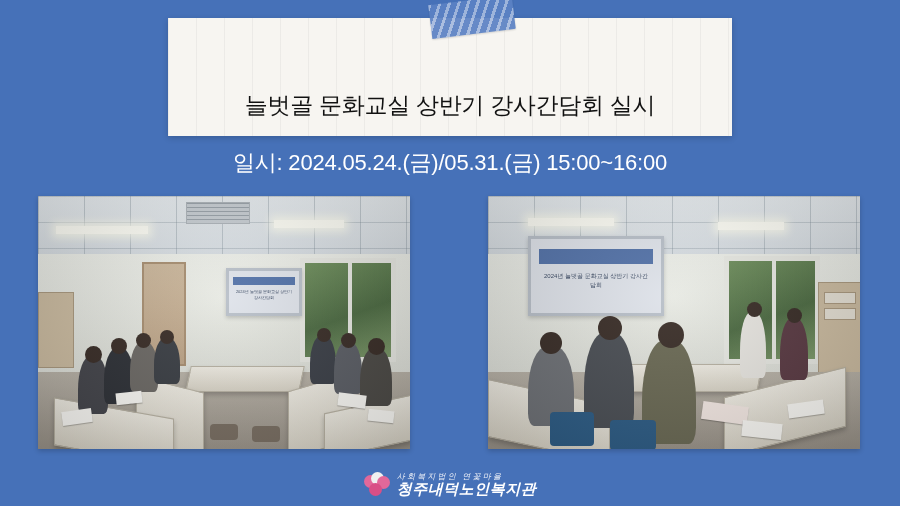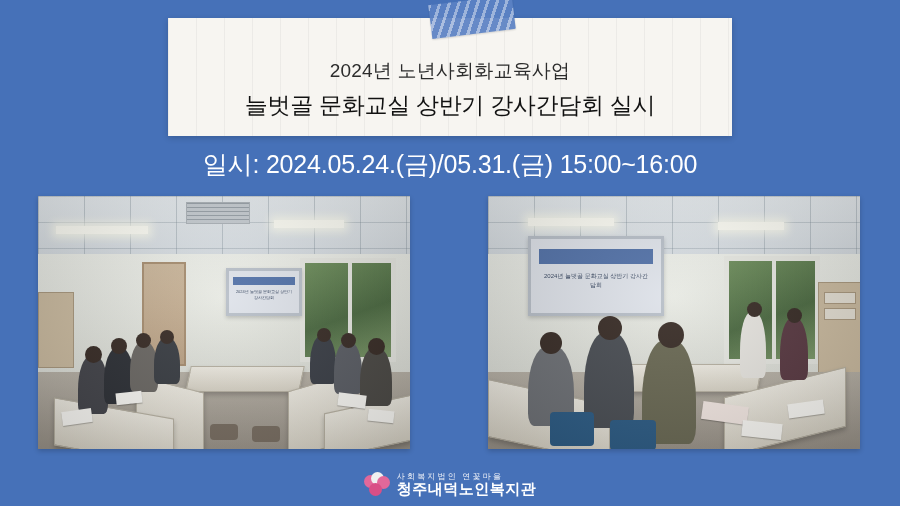--- a/index.html
+++ b/index.html
@@ -83,21 +83,21 @@
   }
 
   
   #date-line {
     position: absolute;
     left: 0;
     right: 0;
     top: 148px;
     text-align: center;
     color: #ffffff;
-    font-size: 25px;
+    font-size: 22px;
     letter-spacing: -0.2px;
   }
 
   
   .photo {
     position: absolute;
     top: 196px;
     width: 372px;
     height: 253px;
     overflow: hidden;
@@ -211,34 +211,33 @@
     width: 26px; height: 26px; position: relative; flex: none;
   }
   #logo-mark .petal {
     position: absolute; width: 13px; height: 13px; border-radius: 50%;
     background: #e05a8f;
   }
   #logo-mark .p1 { left: 0px;  top: 3px;  background: #e2689a; }
   #logo-mark .p2 { left: 7px;  top: 0px;  background: #f0f0f0; }
   #logo-mark .p3 { left: 13px; top: 4px;  background: #e2689a; }
   #logo-mark .p4 { left: 5px;  top: 11px; background: #d94f86; }
-  #footer-text { color: #ffffff; line-height: 1.05; }
+  #footer-text { color: #ffffff; line-height: 1.05; font-style: italic; }
   #footer-org {
     font-size: 8px; letter-spacing: 2.2px; color: #eef1f8;
   }
   #footer-name {
     font-size: 15px; font-weight: bold; letter-spacing: 0.5px;
   }
 </style>
 </head>
 <body>
 
 <div id="title-card">
   <div class="paper-lines"></div>
-  <div id="title-sub">2024년 노년사회화교육사업</div>
   <div id="title-main">늘벗골 문화교실 상반기 강사간담회 실시</div>
 </div>
 <div id="tape">
   <div class="tape-lines"></div>
 </div>
 
 <div id="date-line">일시: 2024.05.24.(금)/05.31.(금) 15:00~16:00</div>
 
 <div class="photo" id="photo-left">
   <div class="room">

